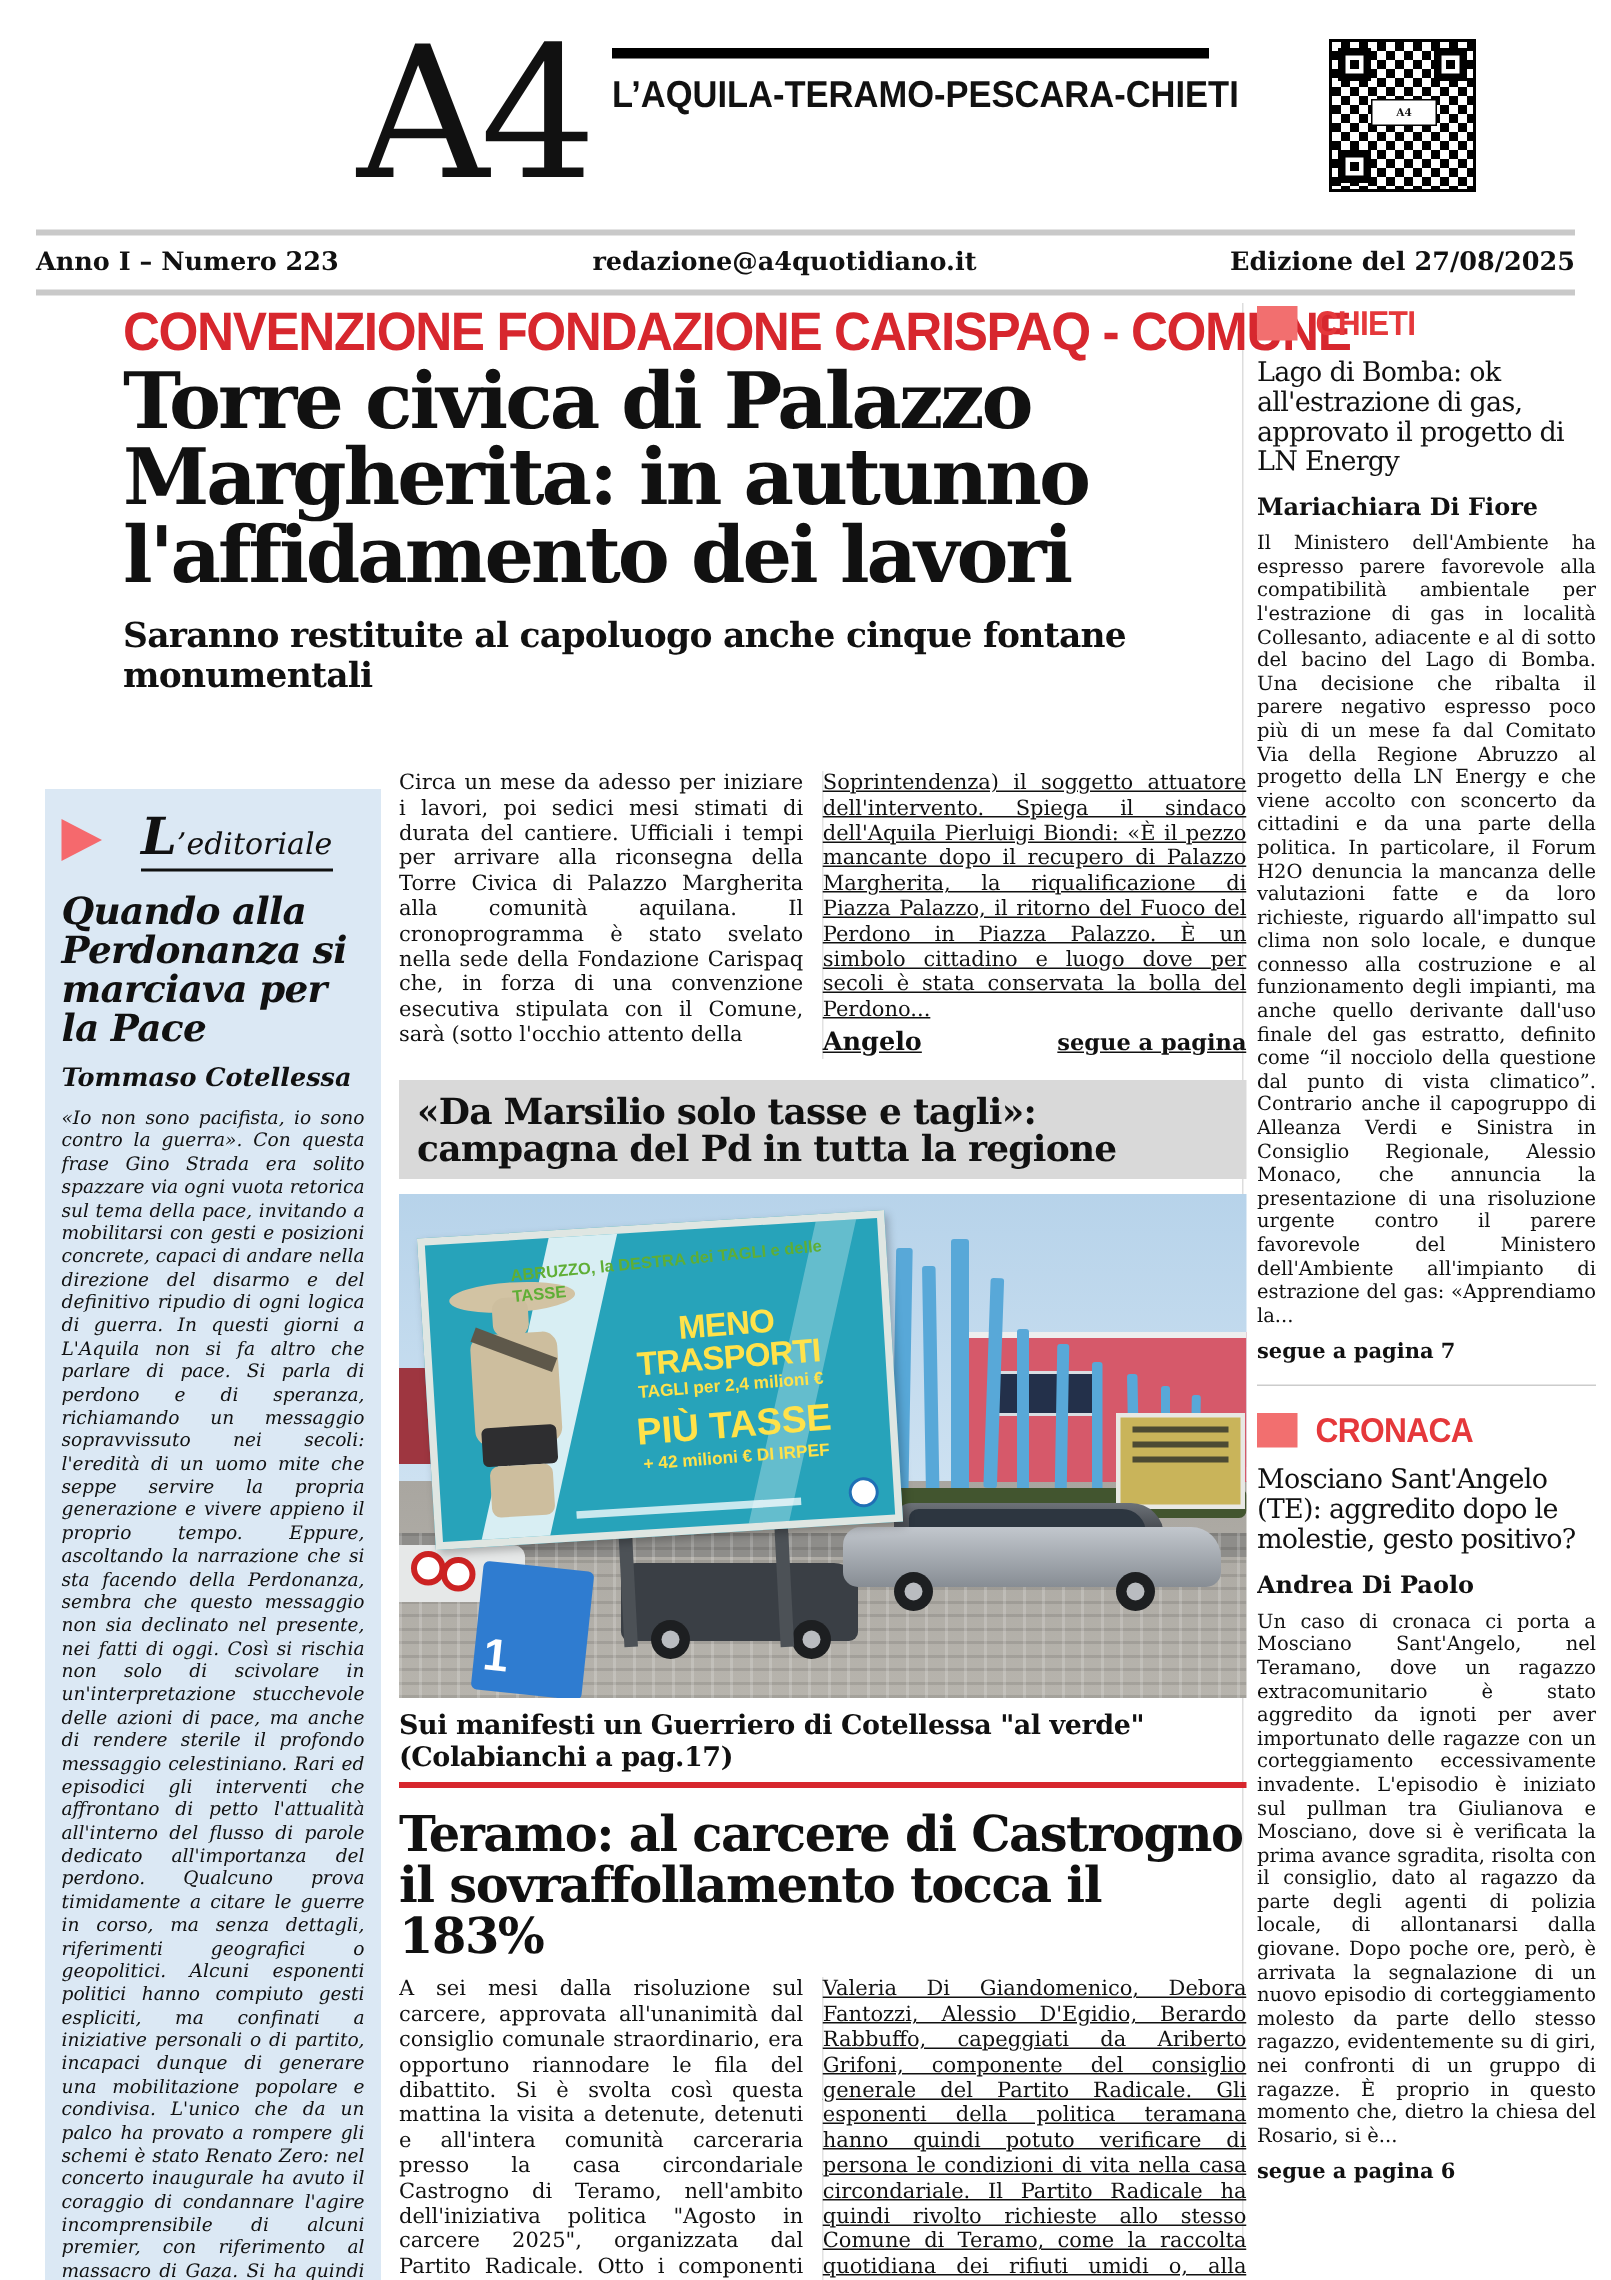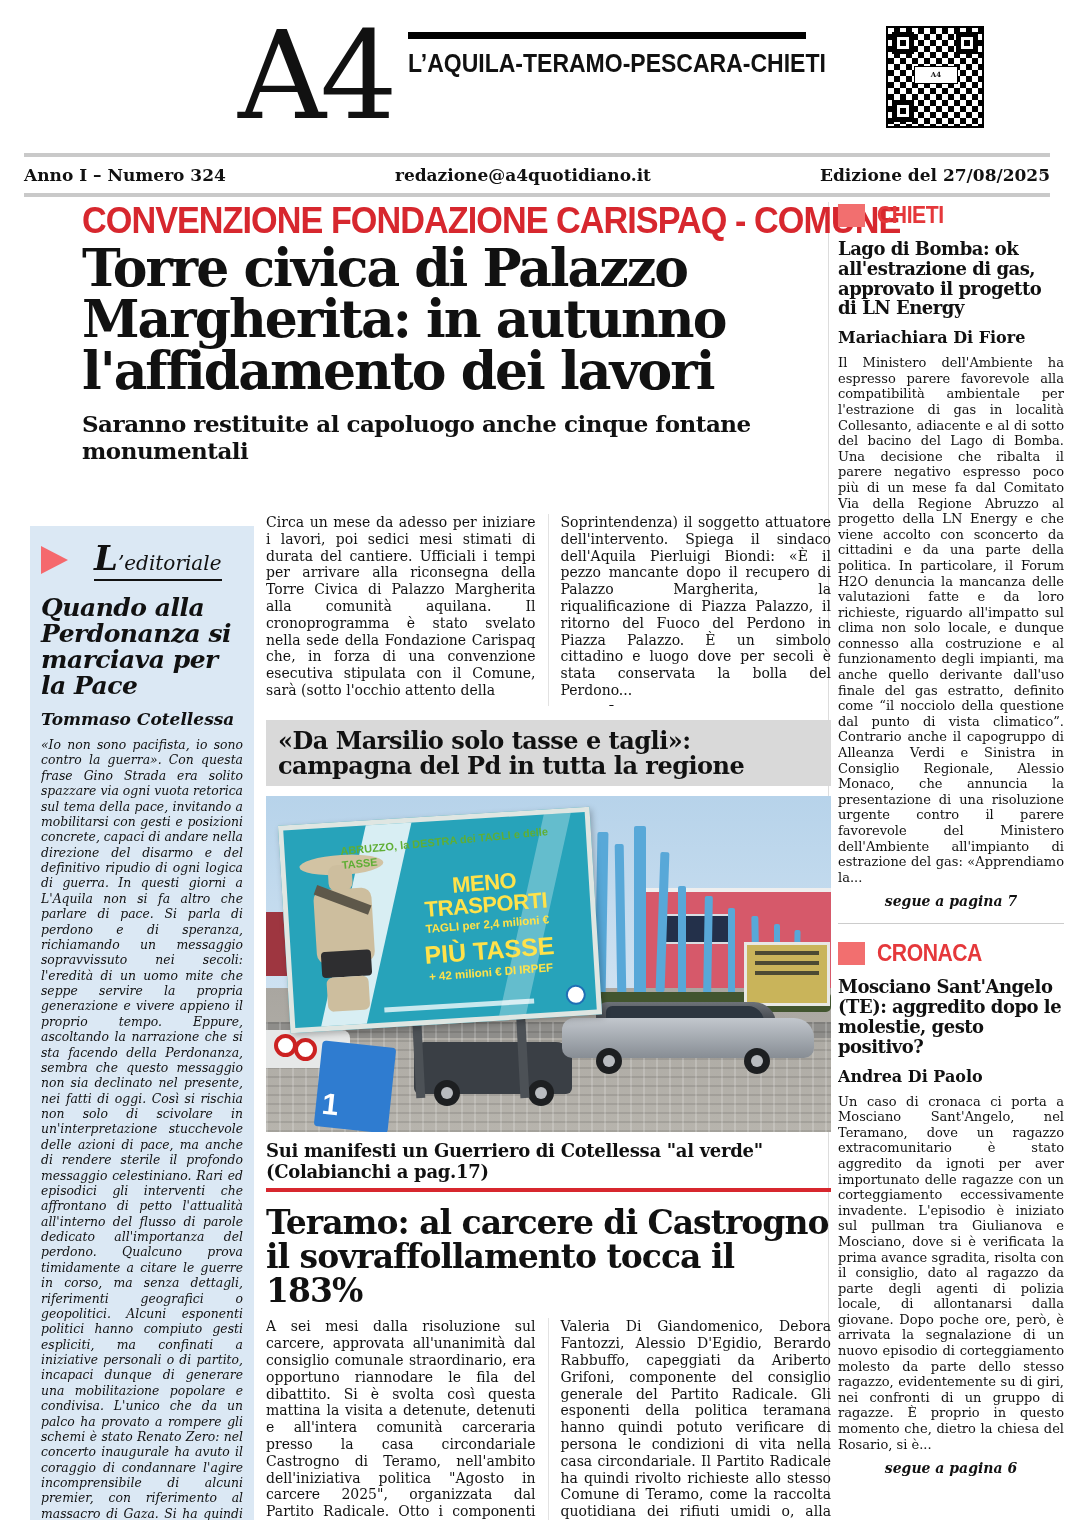--- a/index.html
+++ b/index.html
@@ -51,21 +51,21 @@
   .ed-title{font-weight:bold;font-size:25px;line-height:1.04;letter-spacing:-.5px;}
   .ed-author{font-weight:bold;font-size:17px;margin:10px 0 8px 0;}
   .ed-body{font-size:12.4px;line-height:1.24;text-align:justify;flex:1;overflow:hidden;}
   .ed-copy{font-family:"Liberation Sans",sans-serif;font-size:9px;letter-spacing:.5px;margin-top:8px;color:#222;}
   .ed-segue{font-weight:bold;font-size:16px;text-align:right;margin-top:10px;}
   
   .center{position:absolute;left:236px;top:318px;width:565px;}
   .twocol{display:flex;}
   .col{width:50%;box-sizing:border-box;}
   .col1{padding-right:12px;border-right:1px solid #e2e2e2;}
-  .col2{padding-left:12px;}
+  .col2{padding-left:0;text-decoration:underline;}
   .leadcols{height:192px;overflow:hidden;}
   .pdbox{margin-top:14px;background:#d9d9d9;padding:8px 12px;font-weight:bold;font-size:24px;
          line-height:1.05;letter-spacing:-.5px;}
   
   .photo{position:relative;margin-top:10px;width:565px;height:336px;overflow:hidden;
          background:linear-gradient(#b7d3ea 0%,#cde1f1 57%,#a9a6a0 57%,#b7b4ad 100%);}
   .cobbles{position:absolute;left:0;bottom:0;width:565px;height:110px;
            background-image:repeating-linear-gradient(90deg,rgba(255,255,255,.18) 0 2px,transparent 2px 13px),
                             repeating-linear-gradient(0deg,rgba(0,0,0,.10) 0 2px,transparent 2px 9px);}
   .hill{position:absolute;right:0;top:148px;width:190px;height:34px;background:#c3cdb9;border-radius:50% 50% 0 0;}
@@ -118,24 +118,24 @@
   .caption{font-weight:bold;font-size:18px;margin-top:8px;letter-spacing:-.3px;}
   .redrule{height:4px;background:#d7272e;margin-top:6px;}
   .teramo-head{font-weight:bold;font-size:33px;line-height:1.03;letter-spacing:-1px;margin-top:14px;}
   .teramocols{margin-top:10px;height:255px;overflow:hidden;}
   
   .rail{position:absolute;left:808px;top:6px;width:226px;height:1300px;overflow:hidden;}
   .tagrow{display:flex;align-items:center;gap:12px;}
   .tagsq{width:27px;height:23px;background:#f26f6f;}
   .tagtxt{font-family:"Liberation Sans",sans-serif;font-weight:bold;font-size:23px;color:#e5383b;
           transform:scaleX(.92);transform-origin:left;letter-spacing:-.5px;}
-  .rail-head{font-weight:bold;font-size:18px;line-height:1.1;letter-spacing:-.5px;margin-top:10px;}
+  .rail-head{font-weight:normal;font-size:18px;line-height:1.1;letter-spacing:-.5px;margin-top:10px;}
   .rail-author{font-weight:bold;font-size:16px;margin:10px 0 8px 0;}
   .rail-body{font-size:13px;line-height:1.2;text-align:justify;}
-  .rail-segue{font-weight:bold;font-size:14px;text-align:center;margin-top:8px;font-style:italic;}
+  .rail-segue{font-weight:bold;font-size:14px;text-align:left;margin-top:8px;}
   .rail-div{border-top:1px solid #ccc;margin:14px 0 16px 0;}
 </style>
 </head>
 <body>
 
 <div class="page">
 
   <div class="masthead">
     <div class="logo">
       <div class="logo-a4">A4</div>
@@ -146,21 +146,21 @@
     </div>
     <div class="qr">
       <div class="qr-finder qr-f1"></div>
       <div class="qr-finder qr-f2"></div>
       <div class="qr-finder qr-f3"></div>
       <div class="qr-center">A4 Quotidiano</div>
     </div>
   </div>
 
   <div class="infobar">
-    <span>Anno I – Numero 324</span>
+    <span>Anno I – Numero 223</span>
     <span>redazione@a4quotidiano.it</span>
     <span>Edizione del 27/08/2025</span>
   </div>
 
   <div class="main">
     <div class="vdiv"></div>
 
     <div class="lead-header">
       <div class="kicker">CONVENZIONE FONDAZIONE CARISPAQ - COMUNE</div>
       <div class="headline-xl">Torre civica di Palazzo Margherita: in autunno l'affidamento dei lavori</div>

